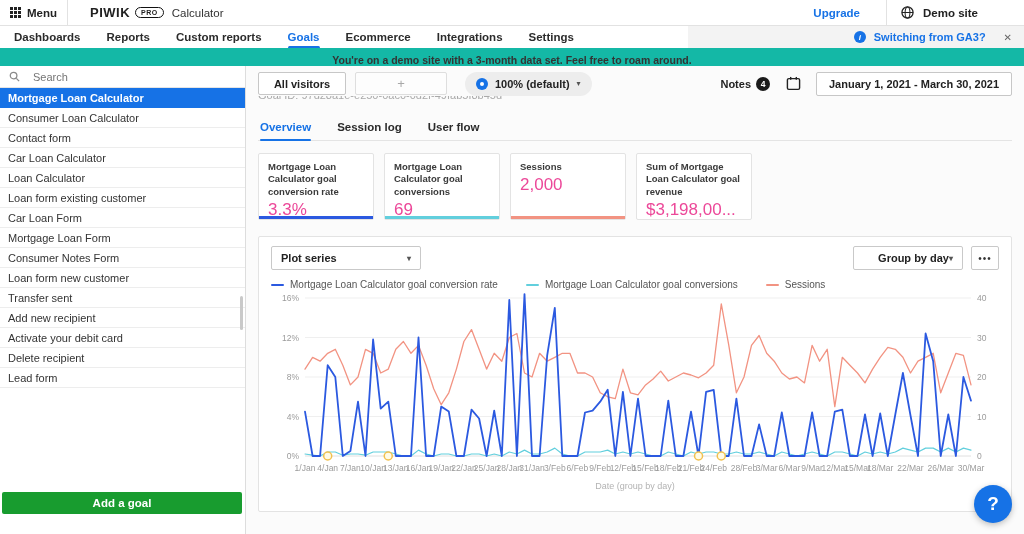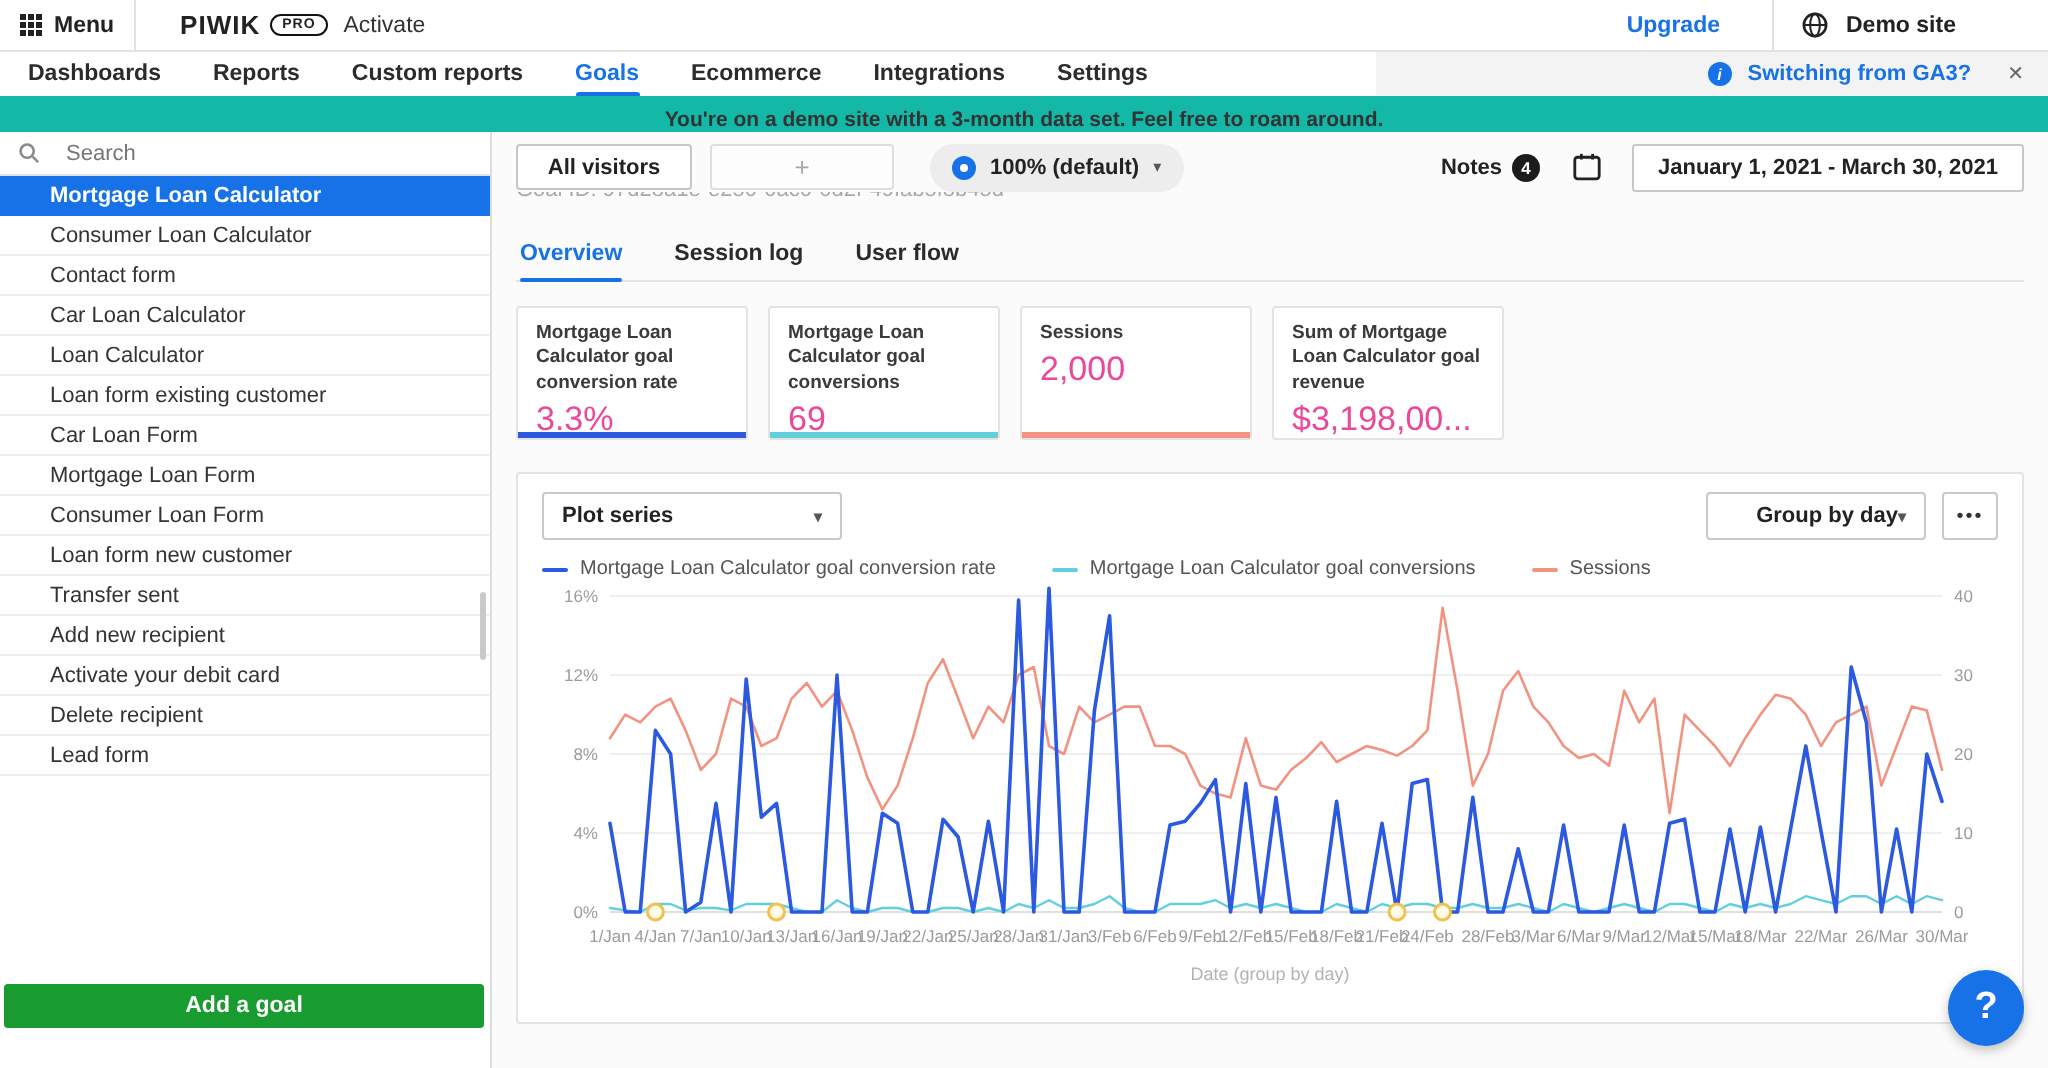--- a/index.html
+++ b/index.html
@@ -30,21 +30,21 @@
   .info-icon { width:12px; height:12px; border-radius:50%; background:#1672e6; color:#fff; font-size:8px; font-weight:bold; display:flex; align-items:center; justify-content:center; font-style:italic; }
   .ga3-link { color:#1672e6; font-weight:bold; font-size:11px; cursor:pointer; }
   .ga3-close { color:#666; font-size:10px; cursor:pointer; margin-left:10px; }
   .noticebar { position:absolute; left:0; top:48px; width:1024px; height:18px; background:#14b8a6; display:flex; align-items:flex-end; justify-content:center; }
   .notice-text { font-size:10.5px; font-weight:bold; color:#333; }
 
   
   .sidebar { position:absolute; left:0; top:66px; width:246px; height:468px; background:#fff; border-right:1px solid #ddd; }
   .search-row { height:22px; border-bottom:1px solid #e4e4e4; display:flex; align-items:center; gap:13px; padding:0 9px; }
   .search-input { border:none; outline:none; font-size:11px; color:#999; width:180px; background:transparent; font-family:"Liberation Sans",sans-serif; }
-  .goal-item { height:20px; display:flex; align-items:center; padding:0 25px; border-bottom:1px solid #ededed; font-size:11px; color:#333; cursor:pointer; white-space:nowrap; }
+  .goal-item { height:20px; display:flex; align-items:center; padding:0 8px; border-bottom:1px solid #ededed; font-size:11px; color:#333; cursor:pointer; white-space:nowrap; }
   .goal-item.selected { background:#1672e6; color:#fff; font-weight:bold; border-bottom-color:#1672e6; }
   .side-scroll { position:absolute; right:2px; top:230px; width:3px; height:34px; background:#c9c9c9; border-radius:2px; }
   .add-goal { position:absolute; left:2px; right:3px; bottom:20px; height:22px; background:#189c2f; color:#fff; font-weight:bold; font-size:11.5px; border:none; border-radius:2px; cursor:pointer; font-family:"Liberation Sans",sans-serif; }
 
   
   .main { position:absolute; left:246px; top:66px; width:778px; height:468px; padding:0 12px; }
   .toolbar { margin-top:5px; height:25px; display:flex; align-items:center; position:relative; z-index:2; background:#fbfbfb; }
   .seg-btn { height:23px; min-width:88px; border:1px solid #c7c7c7; background:#fff; border-radius:2px; font-weight:bold; font-size:11px; display:flex; align-items:center; justify-content:center; padding:0 12px; cursor:pointer; }
   .plus-btn { height:23px; width:92px; border:1px solid #dedede; background:#fdfdfd; border-radius:2px; color:#a8a8a8; font-size:13px; display:flex; align-items:center; justify-content:center; margin-left:9px; cursor:pointer; }
   .sampling-pill { height:24px; margin-left:18px; background:#ededed; border-radius:13px; display:flex; align-items:center; gap:7px; padding:0 11px; cursor:pointer; }
@@ -101,21 +101,21 @@
           <span></span>
           <span></span>
           <span></span>
           <span></span>
         </span>
       <span class="menu-label">Menu</span>
     </div>
     <div class="brand">
       <span class="brand-name">PIWIK</span>
       <span class="brand-badge">PRO</span>
-      <span class="brand-suffix">Activate</span>
+      <span class="brand-suffix">Calculator</span>
     </div>
     <div class="topbar-right">
       <span class="upgrade">Upgrade</span>
       <div class="site-box">
         <svg width="13" height="13" viewBox="0 0 14 14">
             <circle cx="7" cy="7" r="6" fill="none" stroke="#222" stroke-width="1.4"></circle>
             <ellipse cx="7" cy="7" rx="2.6" ry="6" fill="none" stroke="#222" stroke-width="1.1"></ellipse>
             <line x1="1" y1="7" x2="13" y2="7" stroke="#222" stroke-width="1.1"></line>
           </svg>
         <span class="site-name">Demo site</span>
@@ -153,21 +153,21 @@
     </div>
     <div id="goal-list">
         <div class="goal-item selected">Mortgage Loan Calculator</div>
         <div class="goal-item">Consumer Loan Calculator</div>
         <div class="goal-item">Contact form</div>
         <div class="goal-item">Car Loan Calculator</div>
         <div class="goal-item">Loan Calculator</div>
         <div class="goal-item">Loan form existing customer</div>
         <div class="goal-item">Car Loan Form</div>
         <div class="goal-item">Mortgage Loan Form</div>
-        <div class="goal-item">Consumer Loan Form</div>
+        <div class="goal-item">Consumer Notes Form</div>
         <div class="goal-item">Loan form new customer</div>
         <div class="goal-item">Transfer sent</div>
         <div class="goal-item">Add new recipient</div>
         <div class="goal-item">Activate your debit card</div>
         <div class="goal-item">Delete recipient</div>
         <div class="goal-item">Lead form</div>
       </div>
     <div class="side-scroll"></div>
     <button class="add-goal">Add a goal</button>
   </div>

